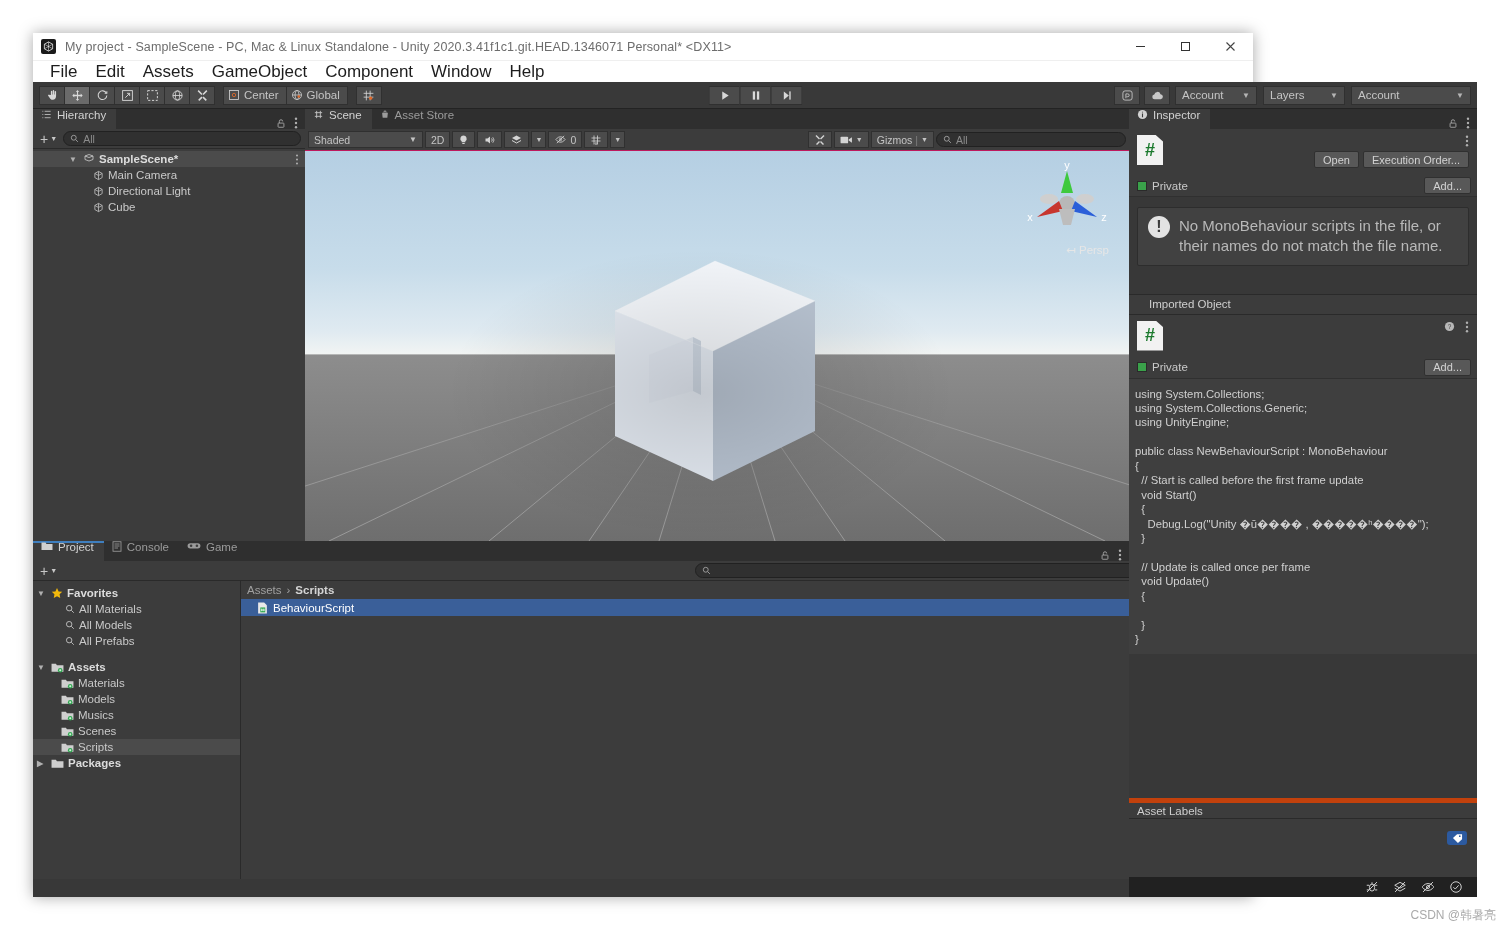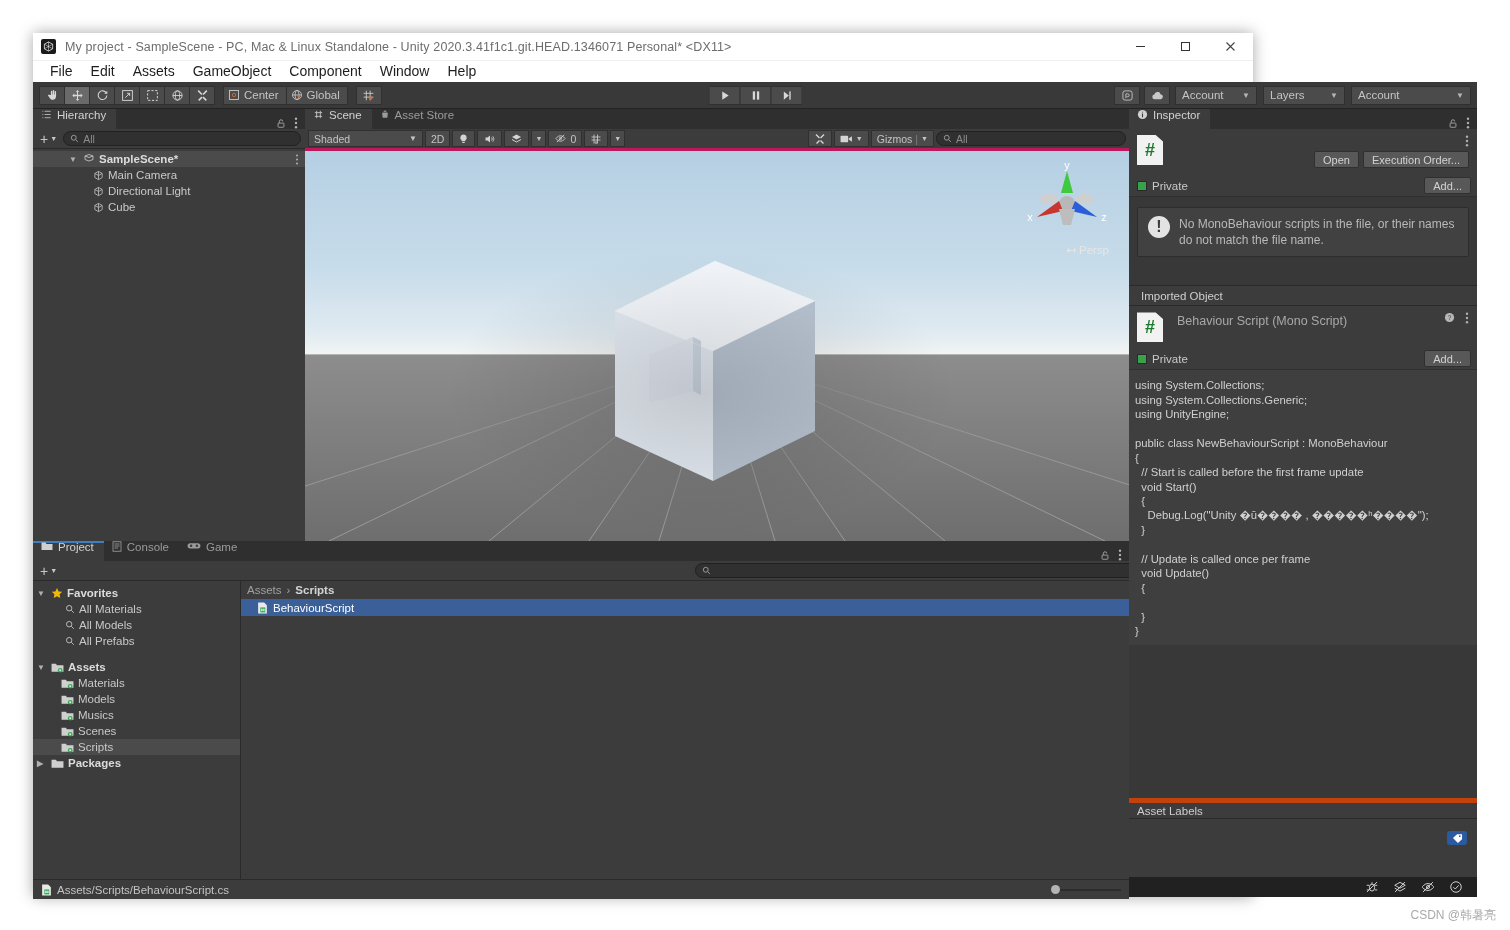--- a/index.html
+++ b/index.html
@@ -25,21 +25,21 @@
   .ulogo {
     width: 15px; height: 15px; background: #1a1a1a; border-radius: 2px;
     display:flex; align-items:center; justify-content:center; margin-right: 9px; flex:none;
   }
   .ulogo svg { display:block; }
   .wtitle { font-size: 12.5px; color: #6d6d6d; white-space: nowrap; letter-spacing: .01em; }
   .wbtns { margin-left: auto; display:flex; height: 28px; }
   .wbtn { width: 45px; height: 28px; display:flex; align-items:center; justify-content:center; color:#444; }
 
   .menubar { height: 21px; background:#ffffff; display:flex; align-items:center; padding-left: 8px; }
-  .menu-item { font-size: 14px; color:#1d1d1d; padding: 0 9px; line-height: 21px; cursor: default; }
+  .menu-item { font-size: 17px; color:#1d1d1d; padding: 0 9px; line-height: 21px; cursor: default; }
 
   
   .editor { position:absolute; left:0; top: 49px; width:1444px; height: 815px; background:#383838; }
 
   
   .toolbar { height: 27px; background:#393939; display:flex; align-items:center; padding: 0 6px; border-bottom:1px solid #232323;}
   .tgroup { display:flex; align-items:center; }
   .tbtn {
     height: 19px; min-width: 26px; background:#4b4b4b; border:1px solid #303030;
     display:flex; align-items:center; justify-content:center; color:#c4c4c4;
@@ -78,21 +78,21 @@
   
   #hierarchy { left:0; top:27px; width:272px; height:432px; background:#383838; }
   .h-list { background:#3c3c3c; height: calc(100% - 40px); padding-top:2px; font-size:11.5px; color:#c9c9c9;}
   .h-row { height:16px; display:flex; align-items:center; gap:4px; padding-left: 4px; }
   .h-row.scene { background:#4b4b4b; font-weight:bold; color:#dcdcdc; }
   .h-row .tri { width:10px; color:#b0b0b0; font-size:8px; }
   .h-kebab { margin-left:auto; padding-right:6px; color:#b6b6b6; font-size:11px;}
 
   
   #scene { left:272px; top:27px; width:824px; height:432px; }
-  .scene-tools { height:22px; background:#3c3c3c; display:flex; align-items:center; padding:0 3px; gap:2px; border-bottom:3px solid #be185d;}
+  .scene-tools { height:22px; background:#3c3c3c; display:flex; align-items:center; padding:0 3px; gap:2px; border-bottom:1px solid #be185d;}
   .sbtn { height:17px; background:#4b4b4b; border:1px solid #303030; color:#c4c4c4; font-size:10.5px;
           display:flex; align-items:center; justify-content:center; padding:0 5px; gap:3px; }
   .shaded { width:115px; justify-content:flex-start; }
   .shaded .caret { margin-left:auto; font-size:8px; }
   .scene-search { margin-left:auto; height:15px; width:190px; background:#303030; border:1px solid #212121;
       border-radius:8px; display:flex; align-items:center; padding:0 6px; gap:4px; color:#8c8c8c; font-size:10.5px;}
   .viewport { position:relative; height: calc(100% - 42px); overflow:hidden;
       background: linear-gradient(to bottom,#b5cfe3 0%, #c7dcea 30%, #dfeaf1 46%, #f1f4f3 52%, #8d8d8d 52.3%, #6e6e6e 100%); }
 
   
@@ -123,23 +123,23 @@
   .btnrow { position:absolute; right:8px; top:22px; display:flex; gap:4px;}
   .ubtn { height:17px; background:#585858; border:1px solid #303030; border-radius:2px; color:#d2d2d2;
           font-size:11px; display:flex; align-items:center; padding:0 8px; }
   .privrow { height:22px; background:#3c3c3c; display:flex; align-items:center; padding:0 6px 0 8px; gap:5px;
              font-size:11.5px; color:#c9c9c9; border-bottom:1px solid #303030;}
   .chk { width:10px; height:10px; background:#3aa14a; border:1px solid #2a2a2a; display:inline-block; }
   .warnbox { margin:10px 8px; background:#414141; border:1px solid #2d2d2d; border-radius:2px;
              padding:8px 10px; display:flex; gap:9px; align-items:flex-start; }
   .warn-ico { width:22px; height:22px; border-radius:50%; background:#e3e3e3; color:#3c3c3c;
               font-weight:bold; font-size:16px; display:flex; align-items:center; justify-content:center; flex:none;}
-  .warn-txt { font-size:12px; color:#b9b9b9; line-height:1.35;}
+  .warn-txt { font-size:15px; color:#b9b9b9; line-height:1.35;}
   .secthead { height:21px; background:#3c3c3c; border-top:1px solid #2a2a2a; border-bottom:1px solid #2a2a2a;
-              display:flex; align-items:center; padding-left:12px; font-size:11.5px; color:#cfcfcf;}
+              display:flex; align-items:center; padding-left:20px; font-size:11.5px; color:#cfcfcf;}
   .asmblock { background:#3c3c3c; padding: 6px 0 8px 0; border-bottom:1px solid #2a2a2a;}
   .asmtitle { font-size:11.5px; color:#dcdcdc; font-weight:bold; padding-left:14px; margin-bottom:3px;}
   .asmrow { display:flex; font-size:11.5px; color:#c6c6c6; padding-left:18px;}
   .asmrow .k { width:125px; }
   .codebox { background:#3f3f3f; margin:0; padding:8px 6px 10px 6px; font-size:11.3px; color:#d0d0d0;
              line-height:1.28; white-space:pre; overflow:hidden; height:275px;}
   .labels-head { position:absolute; left:0; right:0; bottom:78px; height:21px; background:#3c3c3c;
                  border-top:5px solid #c2410c; border-bottom:1px solid #2a2a2a; display:flex; align-items:center;
                  padding-left:8px; font-size:11.5px; color:#cfcfcf;}
   .labels-body { position:absolute; left:0; right:0; bottom:20px; height:58px; background:#3c3c3c;}
@@ -796,33 +796,20 @@
                     <path d="M2 1h11l5 5v15H2z"></path>
                     <rect x="6" y="10" width="9" height="9" fill="#2fa84f"></rect>
                     <path d="M8.5 12v5M12.5 12v5M7 13.5h7M7 15.5h7" stroke="#fff" stroke-width="1"></path>
                   </svg>
             </span>
             <span>BehaviourScript</span>
           </div>
         </div>
       </div>
 
-      <div class="proj-status">
-        <span>
-          <svg width="11" height="12" viewBox="0 0 20 22" fill="#e9e9e9">
-                <path d="M2 1h11l5 5v15H2z"></path>
-                <rect x="6" y="10" width="9" height="9" fill="#2fa84f"></rect>
-                <path d="M8.5 12v5M12.5 12v5M7 13.5h7M7 15.5h7" stroke="#fff" stroke-width="1"></path>
-              </svg>
-        </span>
-        <span>Assets/Scripts/BehaviourScript.cs</span>
-        <div class="zoom-slider">
-          <div class="zoom-knob"></div>
-        </div>
-      </div>
     </div>
 
     <div class="panel" id="inspector">
       <div class="tabbar">
         <div class="tab active">
           <span>
             <svg width="11" height="11" viewBox="0 0 24 24" fill="#d2d2d2">
                   <circle cx="12" cy="12" r="10"></circle>
                   <path d="M12 10v8M12 6.2v1.6" stroke="#3c3c3c" stroke-width="2.4"></path>
                 </svg>
@@ -873,21 +860,20 @@
         <div class="warnbox">
           <span class="warn-ico">!</span>
           <span class="warn-txt">No MonoBehaviour scripts in the file, or their names do not match the file name.</span>
         </div>
         <div style="height:18px"></div>
 
         <div class="secthead">Imported Object</div>
 
         <div class="insp-head" style="height:42px">
           <div class="cs-icon">#</div>
-          <div class="insp-title">Behaviour Script (Mono Script)</div>
           <span style="position:absolute;right:22px;top:6px">
             <svg width="11" height="11" viewBox="0 0 24 24" fill="#b7b7b7">
                   <circle cx="12" cy="12" r="10"></circle>
                   <text x="12" y="17" font-size="14" text-anchor="middle" fill="#3c3c3c" font-family="Liberation Sans, sans-serif">?</text>
                 </svg>
           </span>
           <span style="position:absolute;right:8px;top:6px">
             <svg width="4" height="12" viewBox="0 0 4 14" fill="#b0b0b0">
                   <circle cx="2" cy="2" r="1.4"></circle>
                   <circle cx="2" cy="7" r="1.4"></circle>

